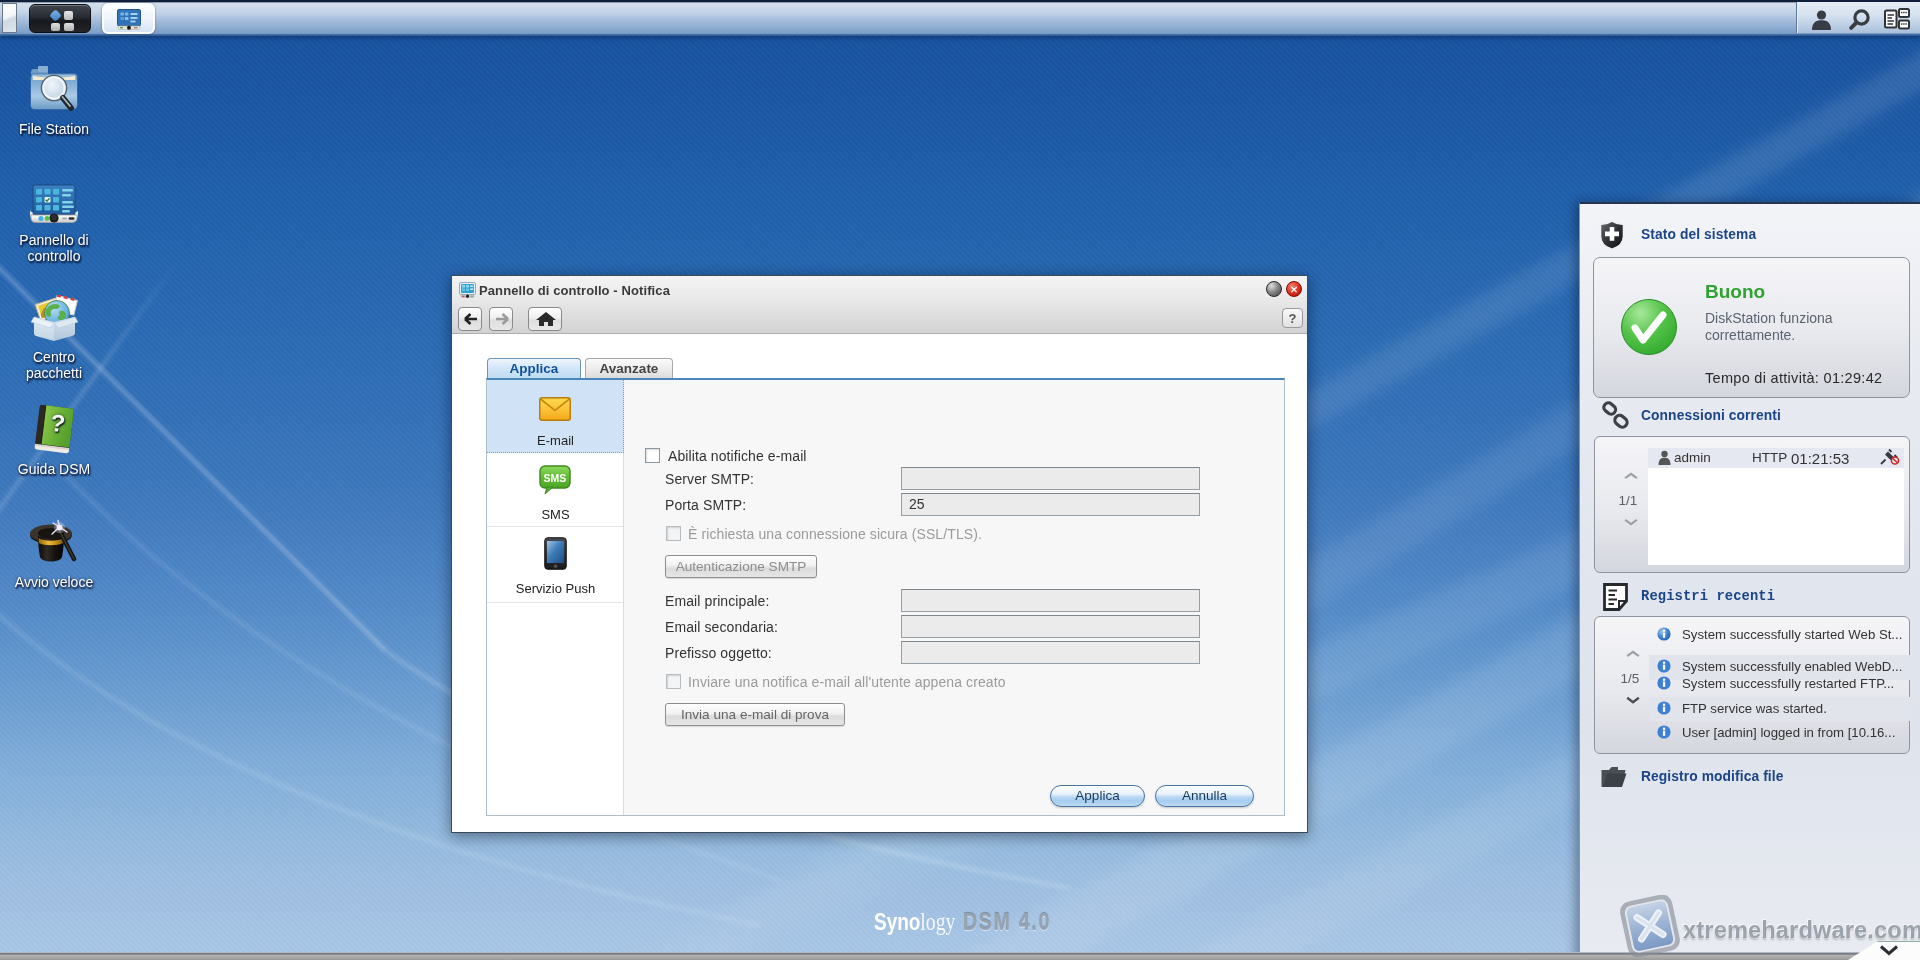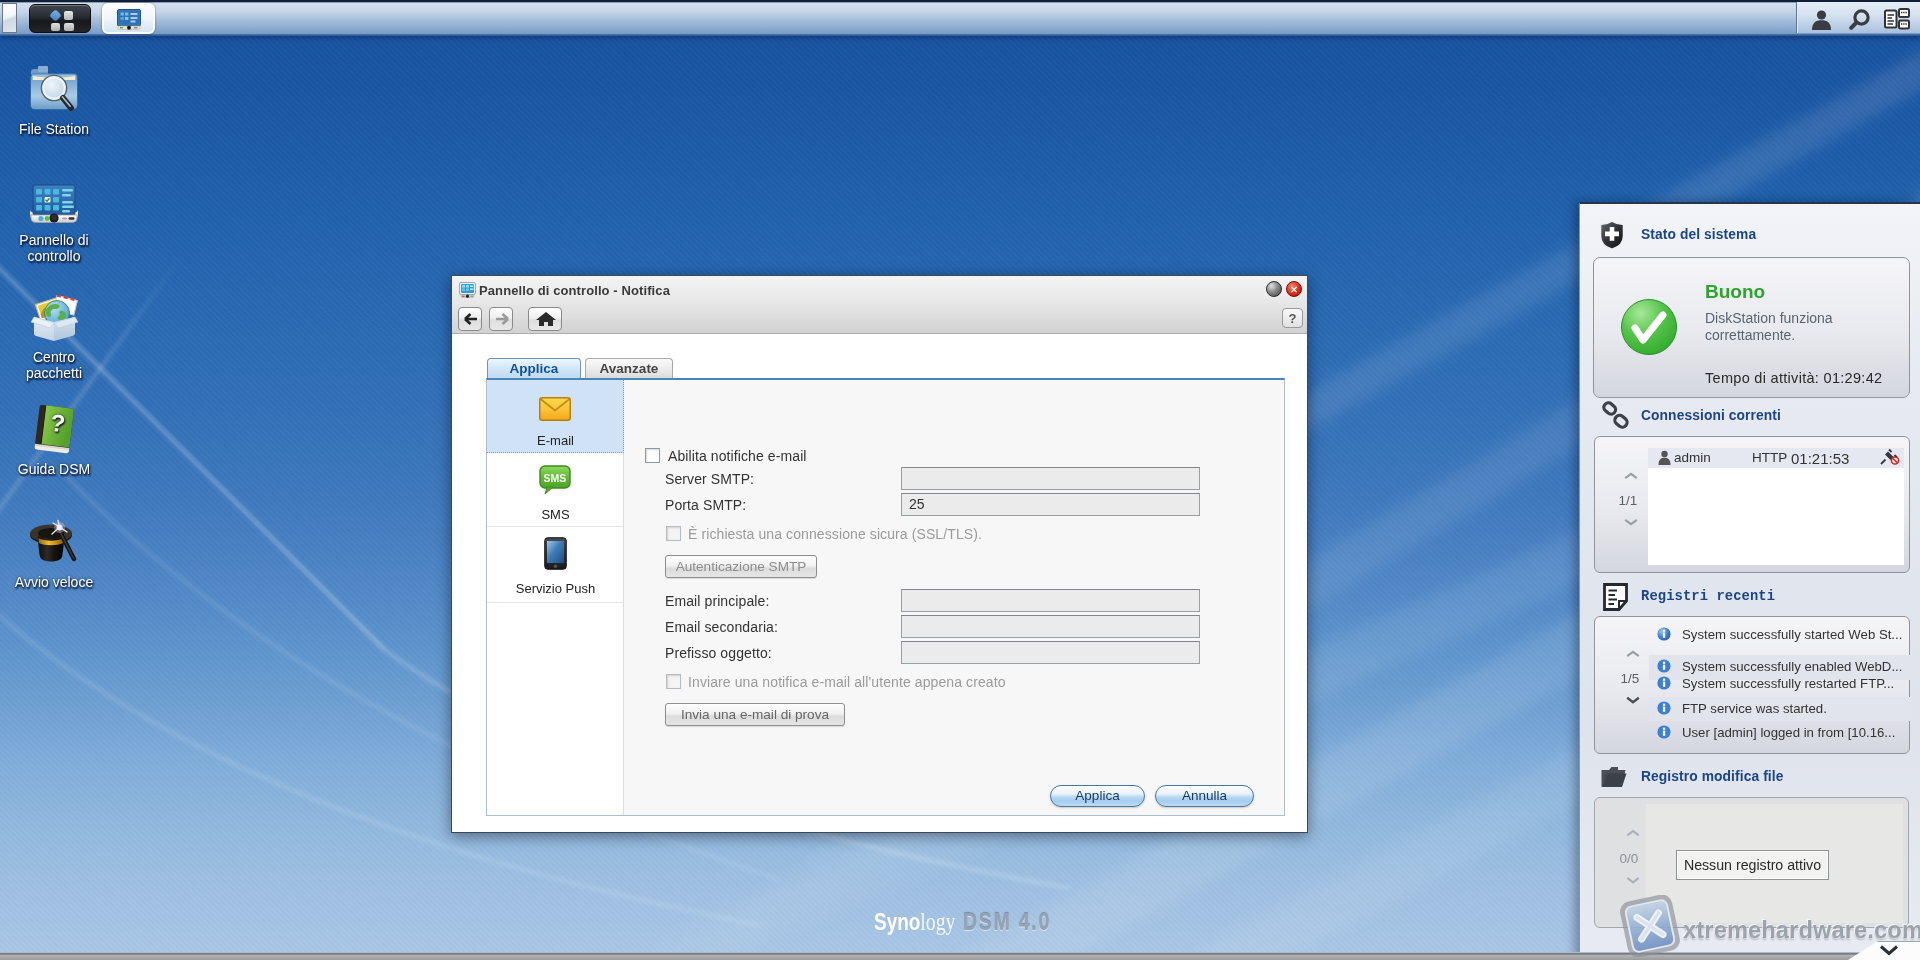--- a/index.html
+++ b/index.html
@@ -453,31 +453,20 @@
           <div class="t">User [admin] logged in from [10.16...</div>
         </div>
     </div>
 
     <svg style="position:absolute;left:21px;top:561px;" width="26" height="24" viewBox="0 0 26 24">
       <path d="M1.5 5 H8 L10.5 2 H17 V5 H24.5 L20.5 22 H1.5 Z" fill="#4a4f55"></path>
       <path d="M1.5 22 1.5 5" stroke="#4a4f55" stroke-width="2"></path>
       <path d="M6 8.5 H25.5 L21 22 H1.8 Z" fill="#3c4147"></path>
     </svg>
     <div class="phead" style="left:61px; top:565px;">Registro modifica file</div>
-    <div class="pbox" style="left:14px; top:593px; width:315px; height:131px; border-radius:6px; background:#dfe0e2; border-color:#a2a6ae;">
-      <div style="position:absolute;left:51px;top:6px;width:257px;height:119px;background:#e7e7e5;"></div>
-      <svg class="navup" style="left:30px;top:30px;" width="20" height="11" viewBox="0 0 20 11">
-          <path d="M3 8.5 10 3 17 8.5" stroke="#aab0b8" stroke-width="2.6" fill="none"></path>
-        </svg>
-      <div class="navtx" style="left:14px; top:53px; color:#8a9098;">0/0</div>
-      <svg class="navdn" style="left:30px;top:77px;" width="20" height="11" viewBox="0 0 20 11">
-          <path d="M3 3 10 8.5 17 3" stroke="#aab0b8" stroke-width="2.6" fill="none"></path>
-        </svg>
-      <div style="position:absolute;left:81px;top:52px;width:153px;height:30px;background:#f2f2f0;border:1px solid #8f9398;box-shadow:inset 0 0 0 1px #fff; font-size:14.2px;color:#2a2a2a;text-align:center;line-height:28px;">Nessun registro attivo</div>
-    </div>
   </div>
 
   <div id="win">
     <div class="hdr"></div>
     <svg style="position:absolute;left:7px;top:6px;" width="17" height="16" viewBox="0 0 17 16">
       <rect x="0.5" y="0.5" width="16" height="12" rx="1.5" fill="#e8f2f8" stroke="#9ab"></rect>
       <rect x="2" y="2" width="13" height="9" rx="1" fill="#2e9fd4"></rect>
       <rect x="3" y="3" width="3" height="2.6" fill="#8fd8f2"></rect>
         <rect x="7" y="3" width="3" height="2.6" fill="#8fd8f2"></rect>
       <rect x="3" y="6.4" width="3" height="2.6" fill="#66c4e8"></rect>

